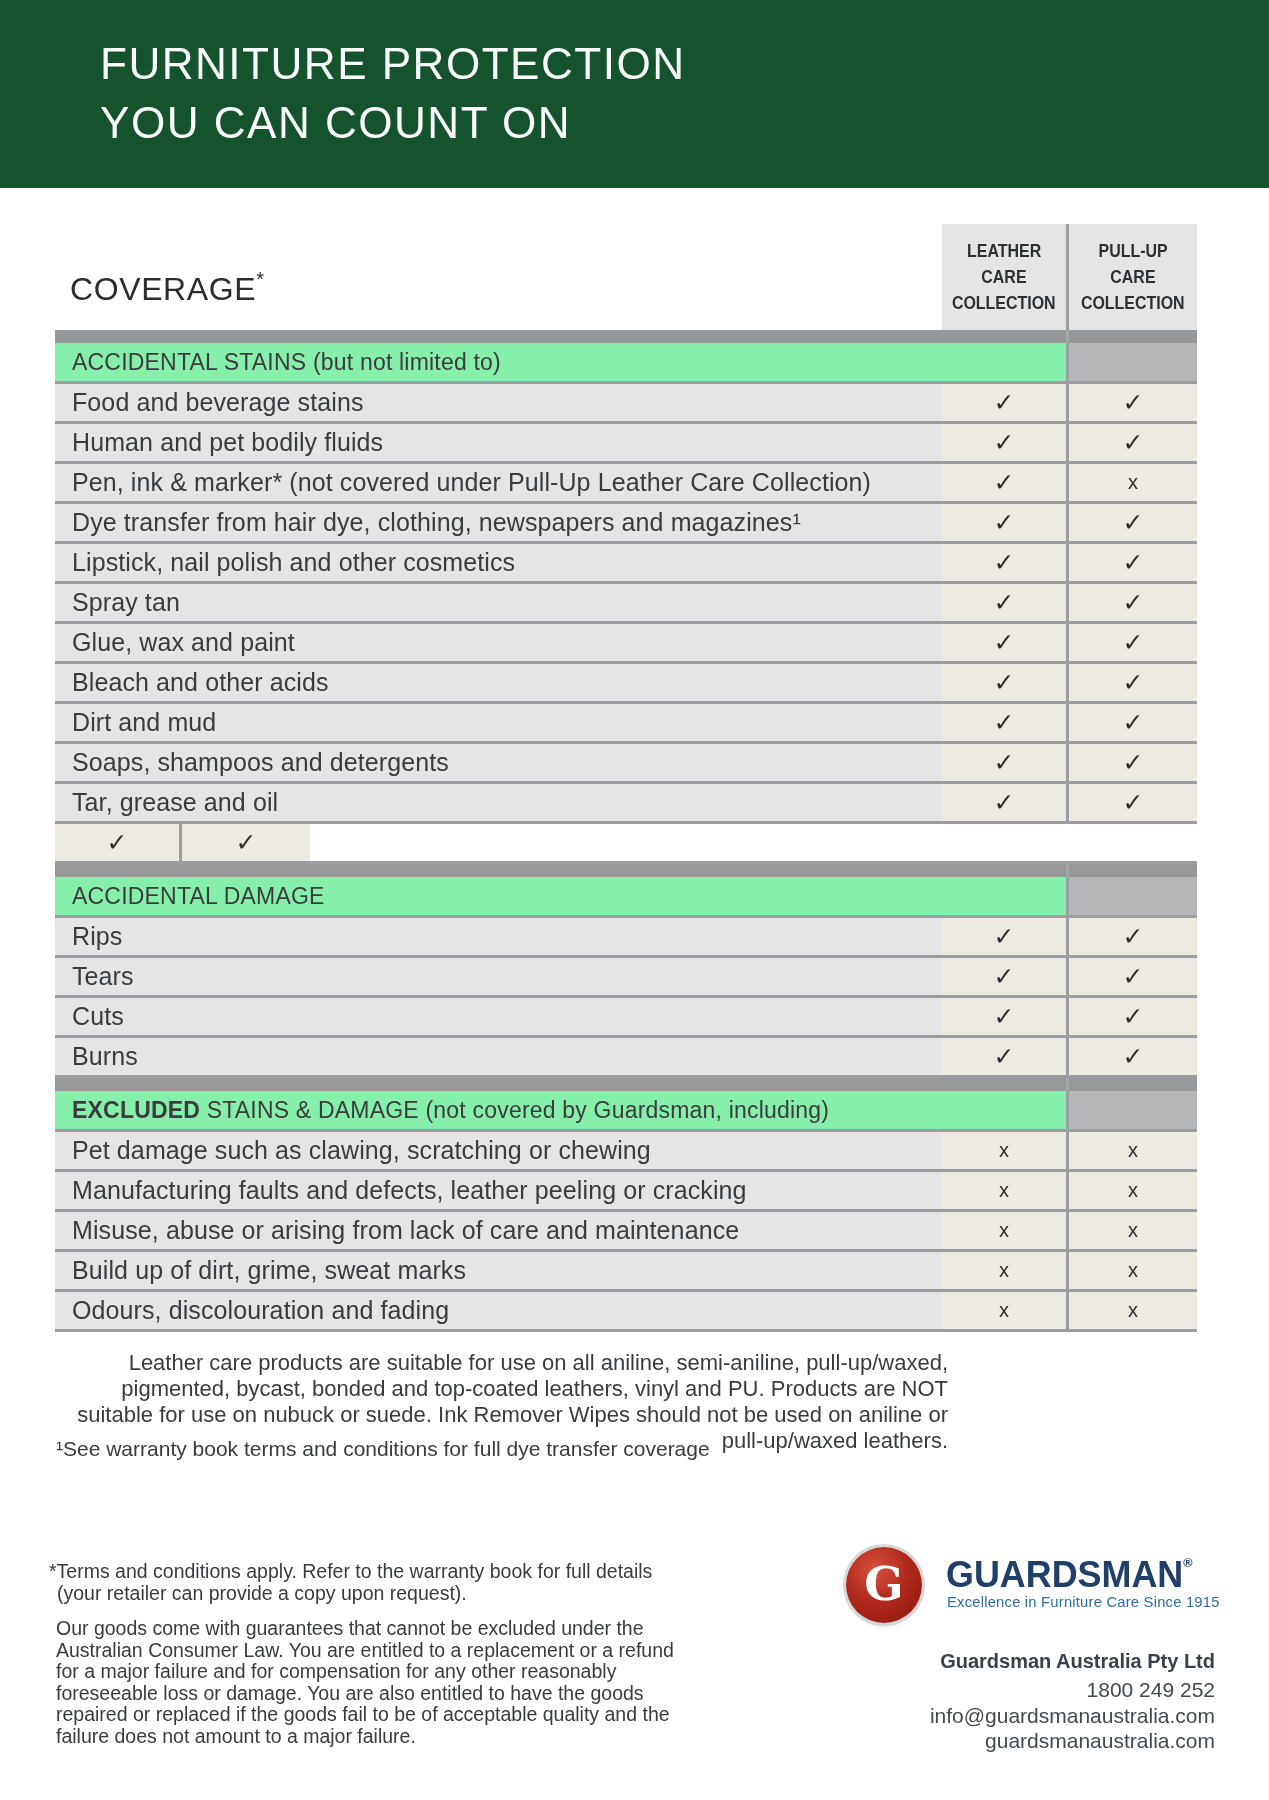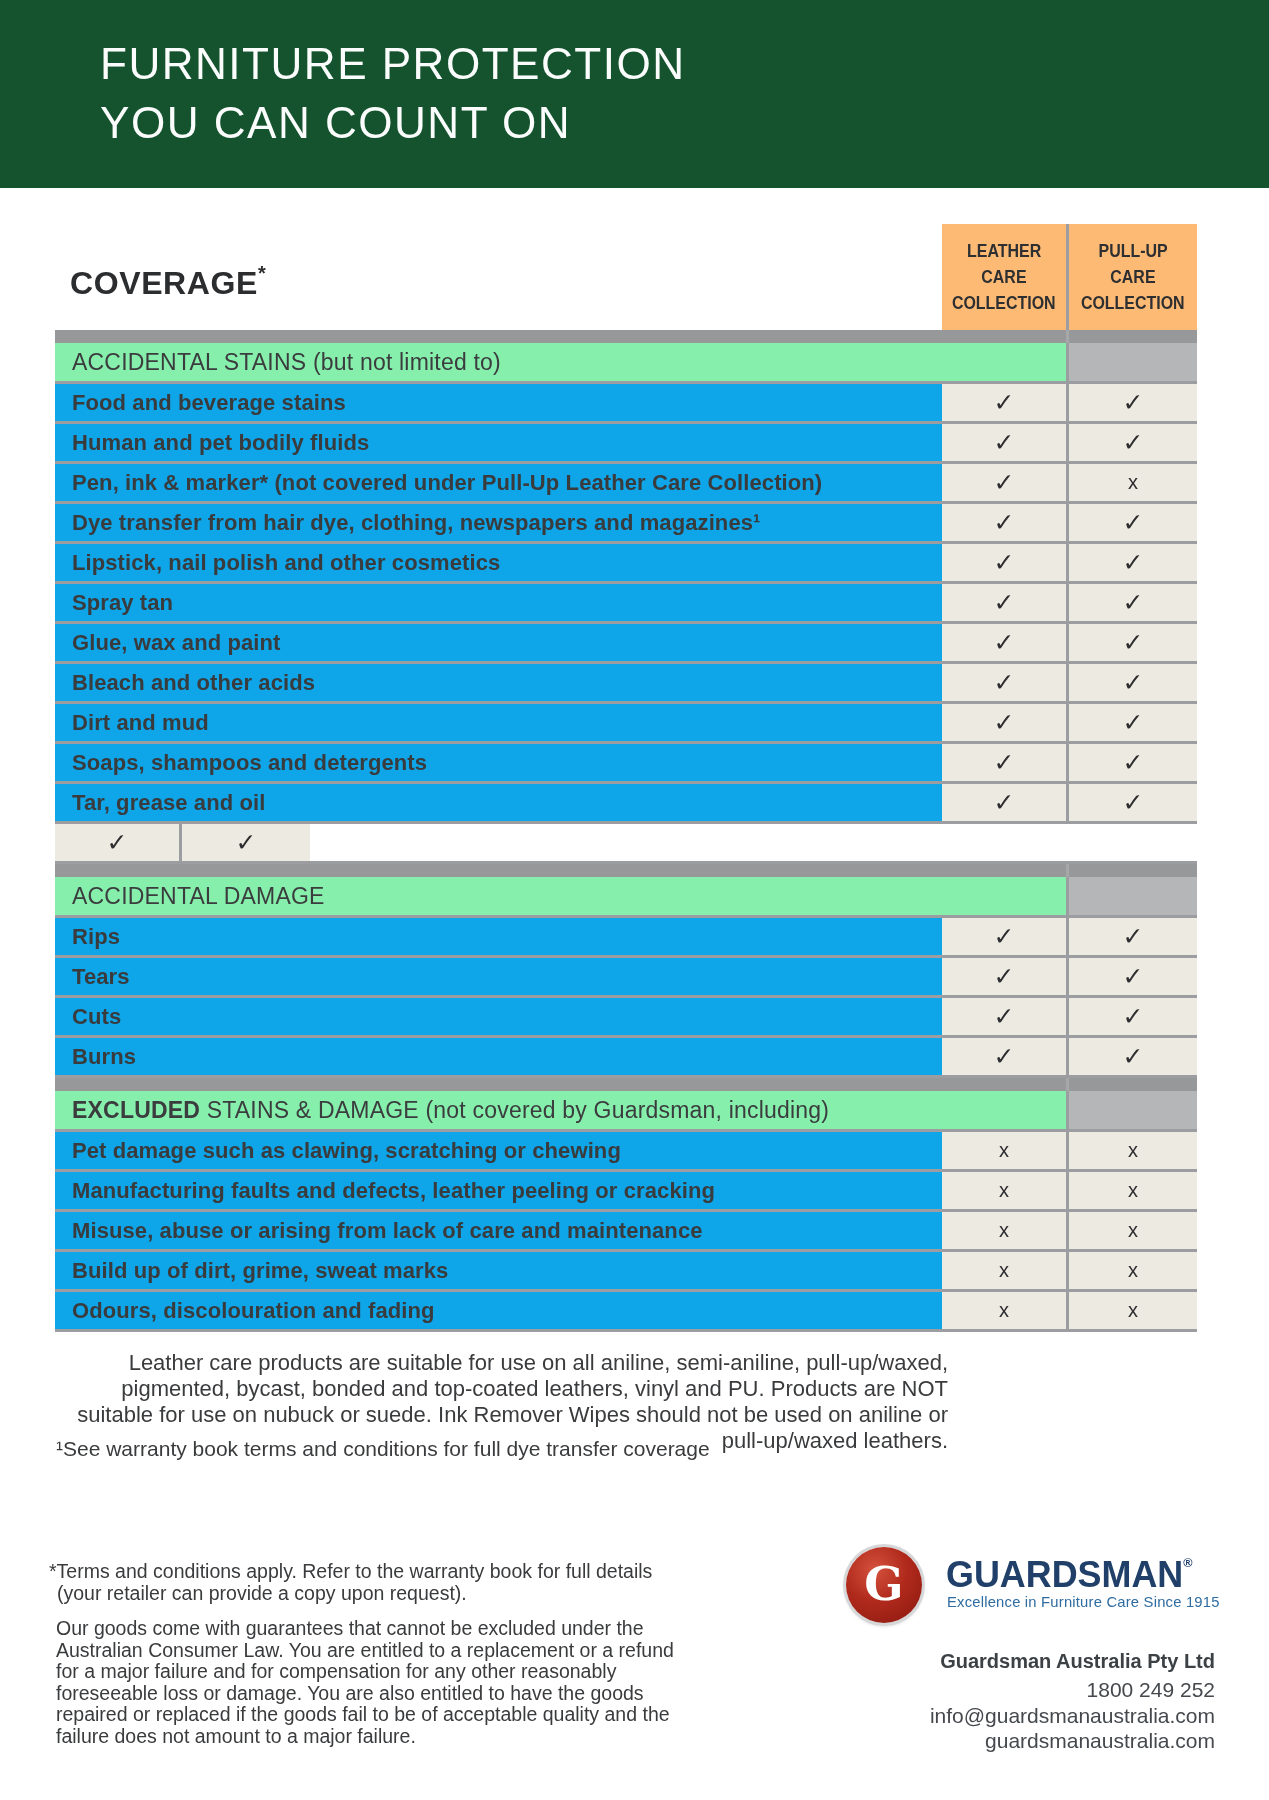--- a/index.html
+++ b/index.html
@@ -26,31 +26,31 @@
     letter-spacing: 1.5px;
     line-height: 59px;
     font-weight: 400;
     transform: scaleX(0.98);
     transform-origin: left top;
     white-space: nowrap;
   }
 
   
   .coverage-title {
-    position: absolute; left: 70px; top: 262px;
-    font-size: 32px; font-weight: bold;
+    position: absolute; left: 70px; top: 268px;
+    font-size: 32px; font-weight: normal;
     letter-spacing: 0.6px;
     color: #2C2D2F;
   }
   .coverage-title sup { font-size: 20px; vertical-align: 14px; }
 
   
   .colhead {
     position: absolute; top: 224px; height: 106px;
-    background: #fdba74;
+    background: #e5e5e5;
     display: flex; flex-direction: column;
     justify-content: center; align-items: center;
     text-align: center;
     color: #2E2F31;
   }
   .colhead-1 { left: 942px; width: 127px; border-right: 3px solid #9C9DA0; }
   .colhead-2 { left: 1069px; width: 128px; }
   .colhead span {
     display: block;
     font-size: 19px; font-weight: bold; line-height: 26px;
@@ -73,26 +73,25 @@
     display: flex; align-items: center;
     padding-left: 17px;
     font-size: 23px; color: #3B3C3E; letter-spacing: 0.2px;
   }
   .sec-l .sec-bold { font-weight: bold; white-space: pre; }
   .sec-l .sec-rest { white-space: pre; }
   .sec-r { flex: 1; background: #B5B6B8; }
 
   .row { display: flex; height: 40px; border-bottom: 3px solid #9C9DA0; }
   .cell-label {
-    width: 887px; background: #0ea5e9;
+    width: 887px; background: #e5e5e5;
     display: flex; align-items: center;
     padding-left: 17px;
-    font-size: 22px; color: #3A3B3D; letter-spacing: 0.1px;
+    font-size: 25px; color: #3A3B3D; letter-spacing: 0.1px;
     white-space: nowrap;
-    font-weight: bold;
   }
   .cell-val {
     width: 127px; background: #ECEAE1; border-right: 3px solid #9C9DA0;
     display: flex; align-items: center; justify-content: center;
   }
   .cell-val2 { width: 128px; border-right: none; }
   .mark { color: #2E2E30; }
   .mark.check { font-family: "DejaVu Sans", sans-serif; font-size: 25px; font-style: italic; }
   .mark.cross { font-size: 20px; }
 

